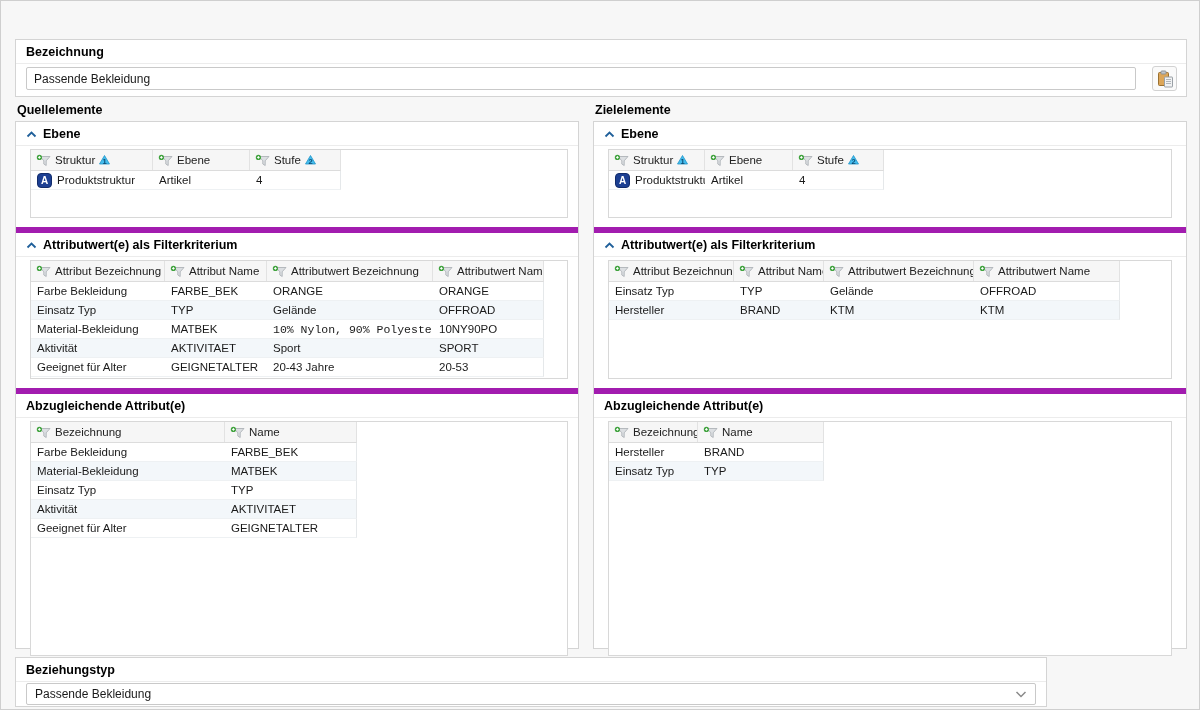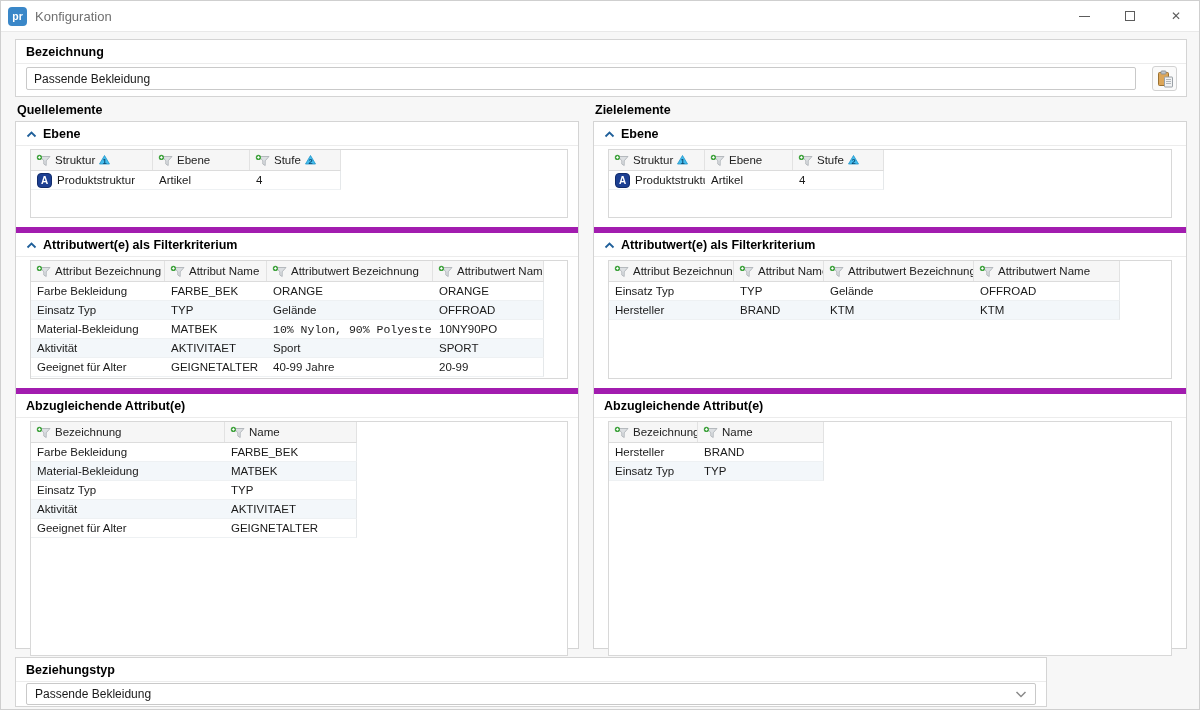--- a/index.html
+++ b/index.html
@@ -56,35 +56,20 @@
   .dropdown{position:absolute;left:10px;right:10px;top:25px;height:22px;box-sizing:border-box;
     border:1px solid #c9c9c9;border-radius:2px;background:#fff;display:flex;align-items:center;padding:0 8px;font-size:12px;}
   .dd-chevron{margin-left:auto;display:flex;align-items:center;}
   svg{display:block;}
 </style>
 </head>
 <body>
 
 <div class="window">
 
-  <div class="titlebar">
-    <div class="app-icon">pr</div>
-    <div class="win-title">Konfiguration</div>
-    <div class="win-controls">
-      <div class="win-btn">
-          <span class="glyph-min"></span>
-        </div>
-      <div class="win-btn">
-          <span class="glyph-max"></span>
-        </div>
-      <div class="win-btn">
-          <span class="glyph-close">✕</span>
-        </div>
-    </div>
-  </div>
 
   <div class="panel" id="bezeichnung-panel">
     <div class="panel-label">Bezeichnung</div>
     <input id="bezeichnung-input" value="Passende Bekleidung" style="">
     <button class="paste-btn">
       <span>
         <svg width="18" height="18" viewBox="0 0 18 18">
           <rect x="2.5" y="2.5" width="10" height="13" rx="1" fill="#dca659" stroke="#9a7030"></rect>
           <rect x="5" y="1" width="5" height="3" rx="0.8" fill="#c2c7cc" stroke="#8d9296"></rect>
           <rect x="8.5" y="7" width="8" height="10" rx="0.5" fill="#f1f2f3" stroke="#9aa0a6"></rect>
@@ -280,24 +265,24 @@
             </div>
           </div>
           <div class="g-row">
             <div class="g-cell" style="width: 134px;">
               <span>Geeignet für Alter</span>
             </div>
             <div class="g-cell" style="width: 102px;">
               <span>GEIGNETALTER</span>
             </div>
             <div class="g-cell" style="width: 166px;">
-              <span>40-99 Jahre</span>
+              <span>20-43 Jahre</span>
             </div>
             <div class="g-cell" style="width: 110px;">
-              <span>20-99</span>
+              <span>20-53</span>
             </div>
           </div>
         </div>
       </div>
       <div class="section">
         <div class="section-header">
           <span>Abzugleichende Attribut(e)</span>
         </div>
         <div class="tbl-wrap" style="height: 235px;">
           <div class="g-head">

